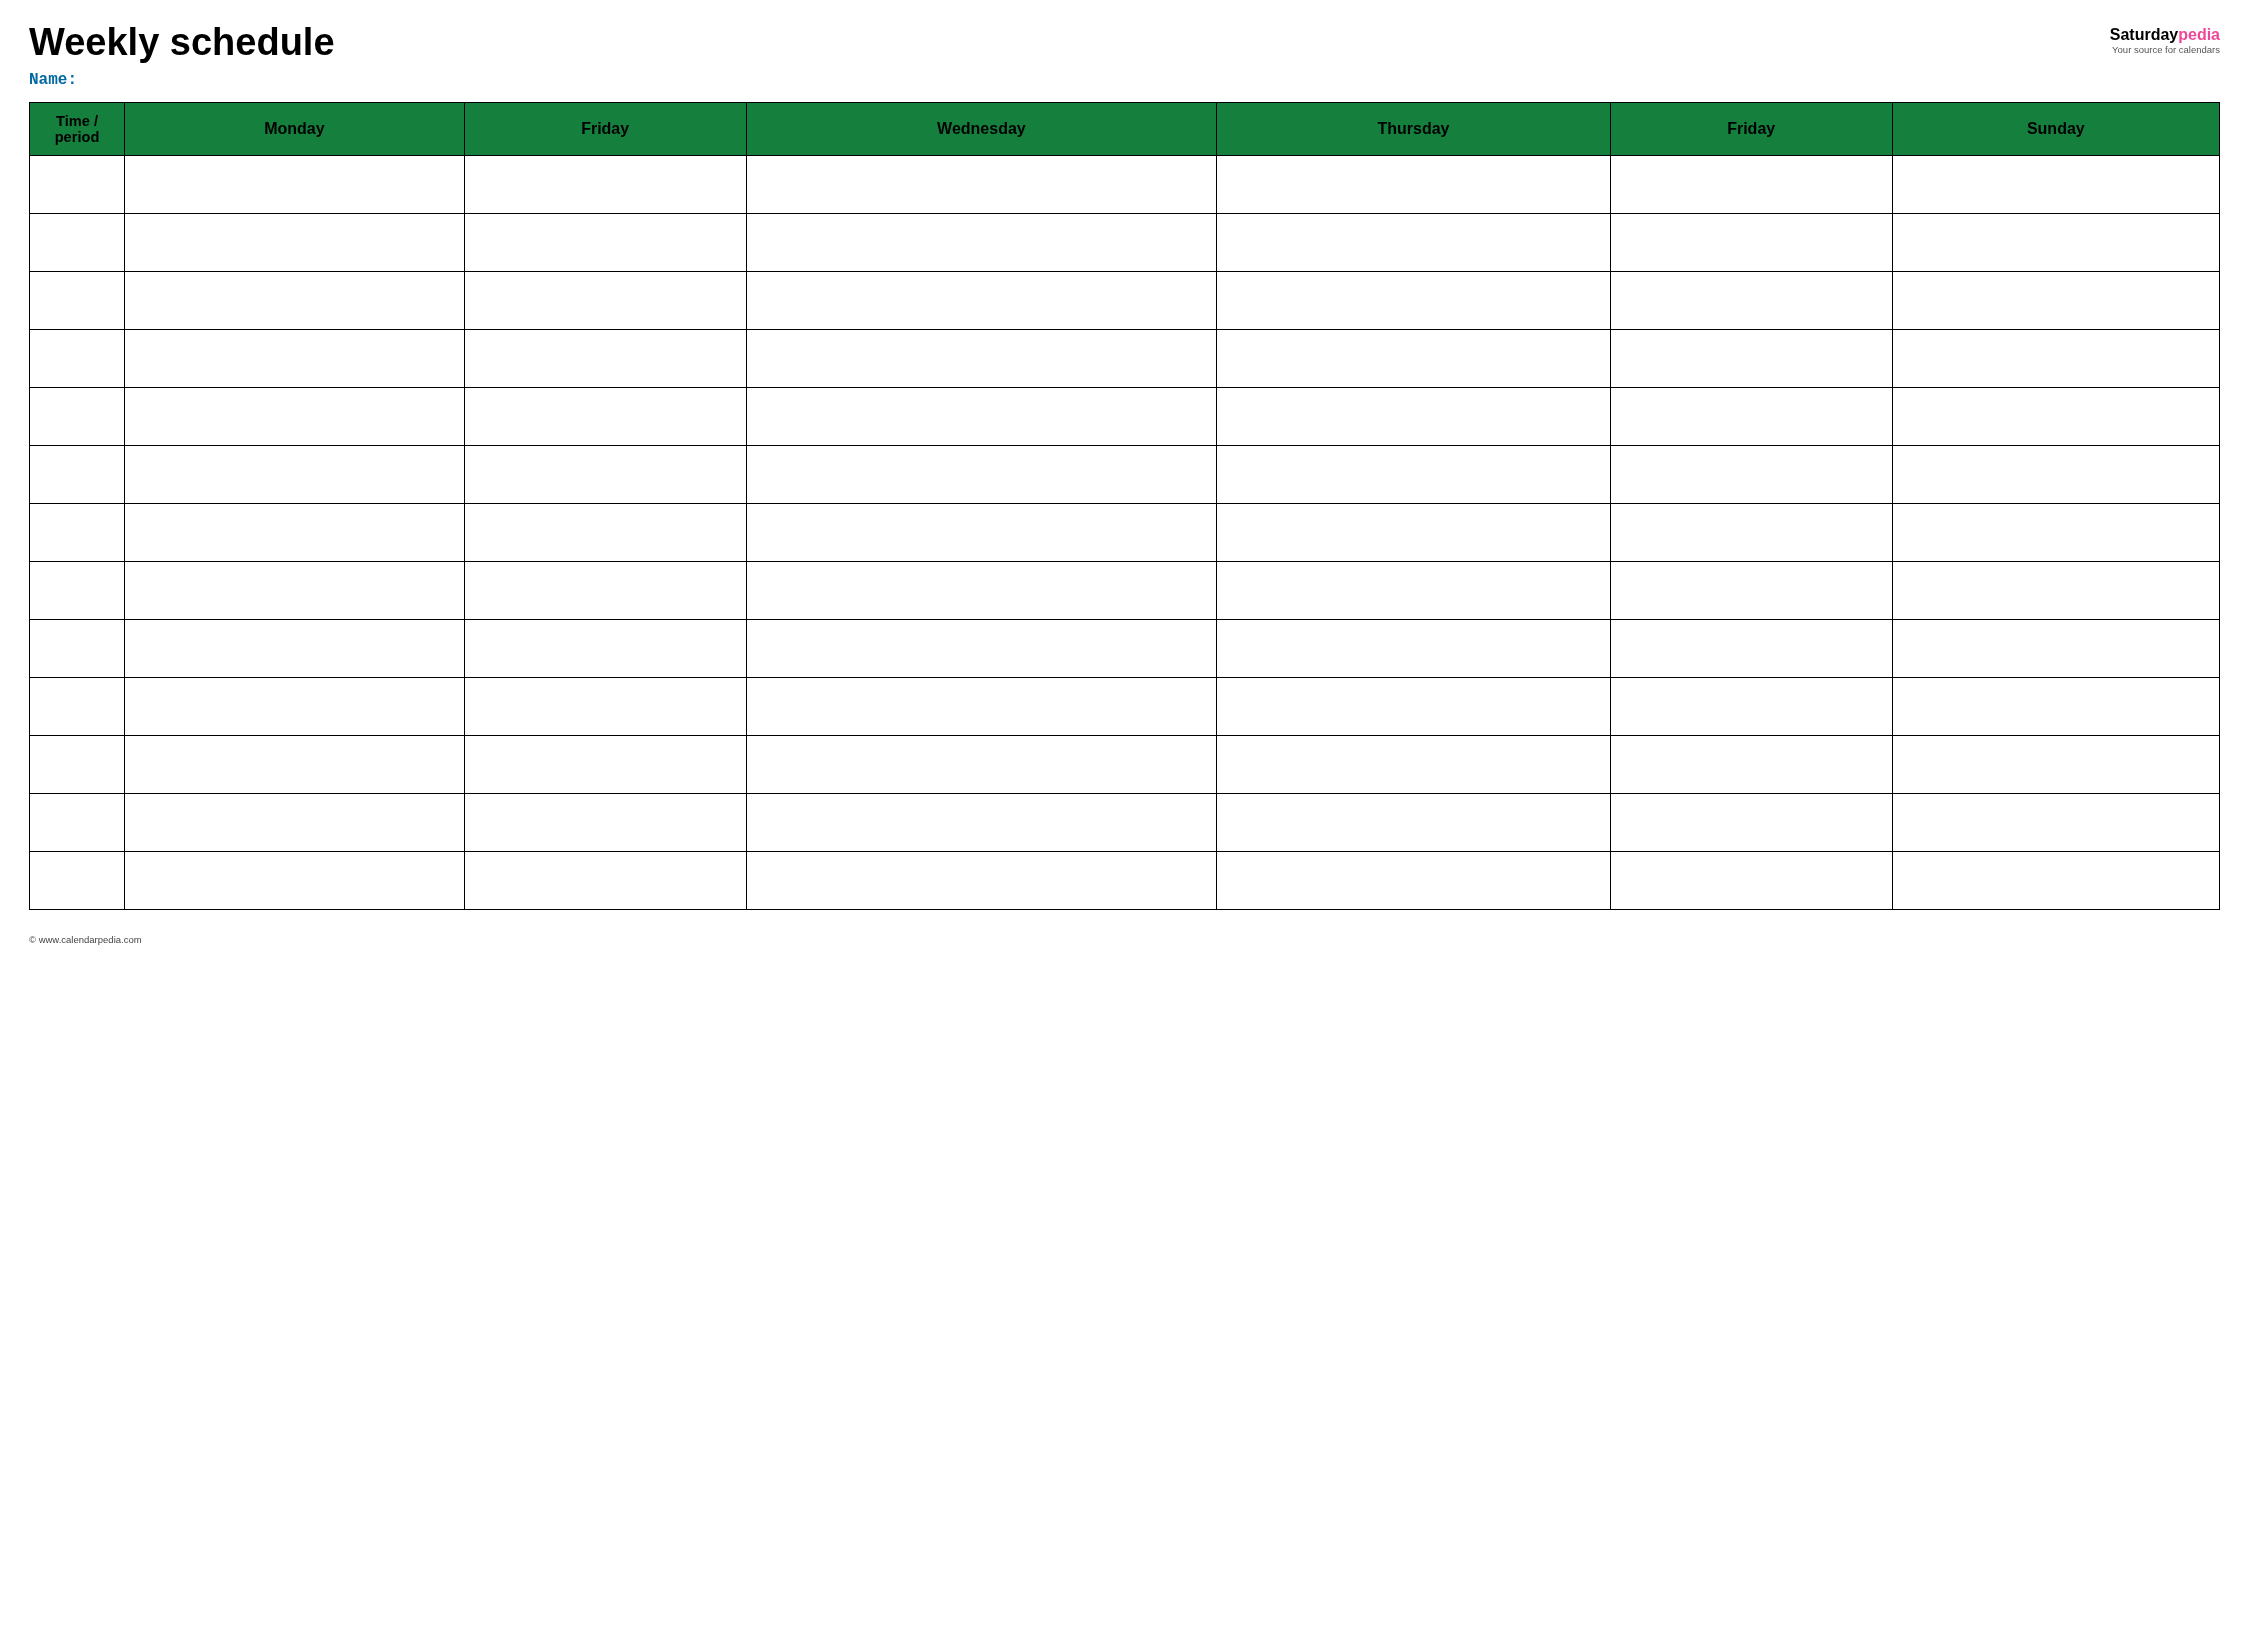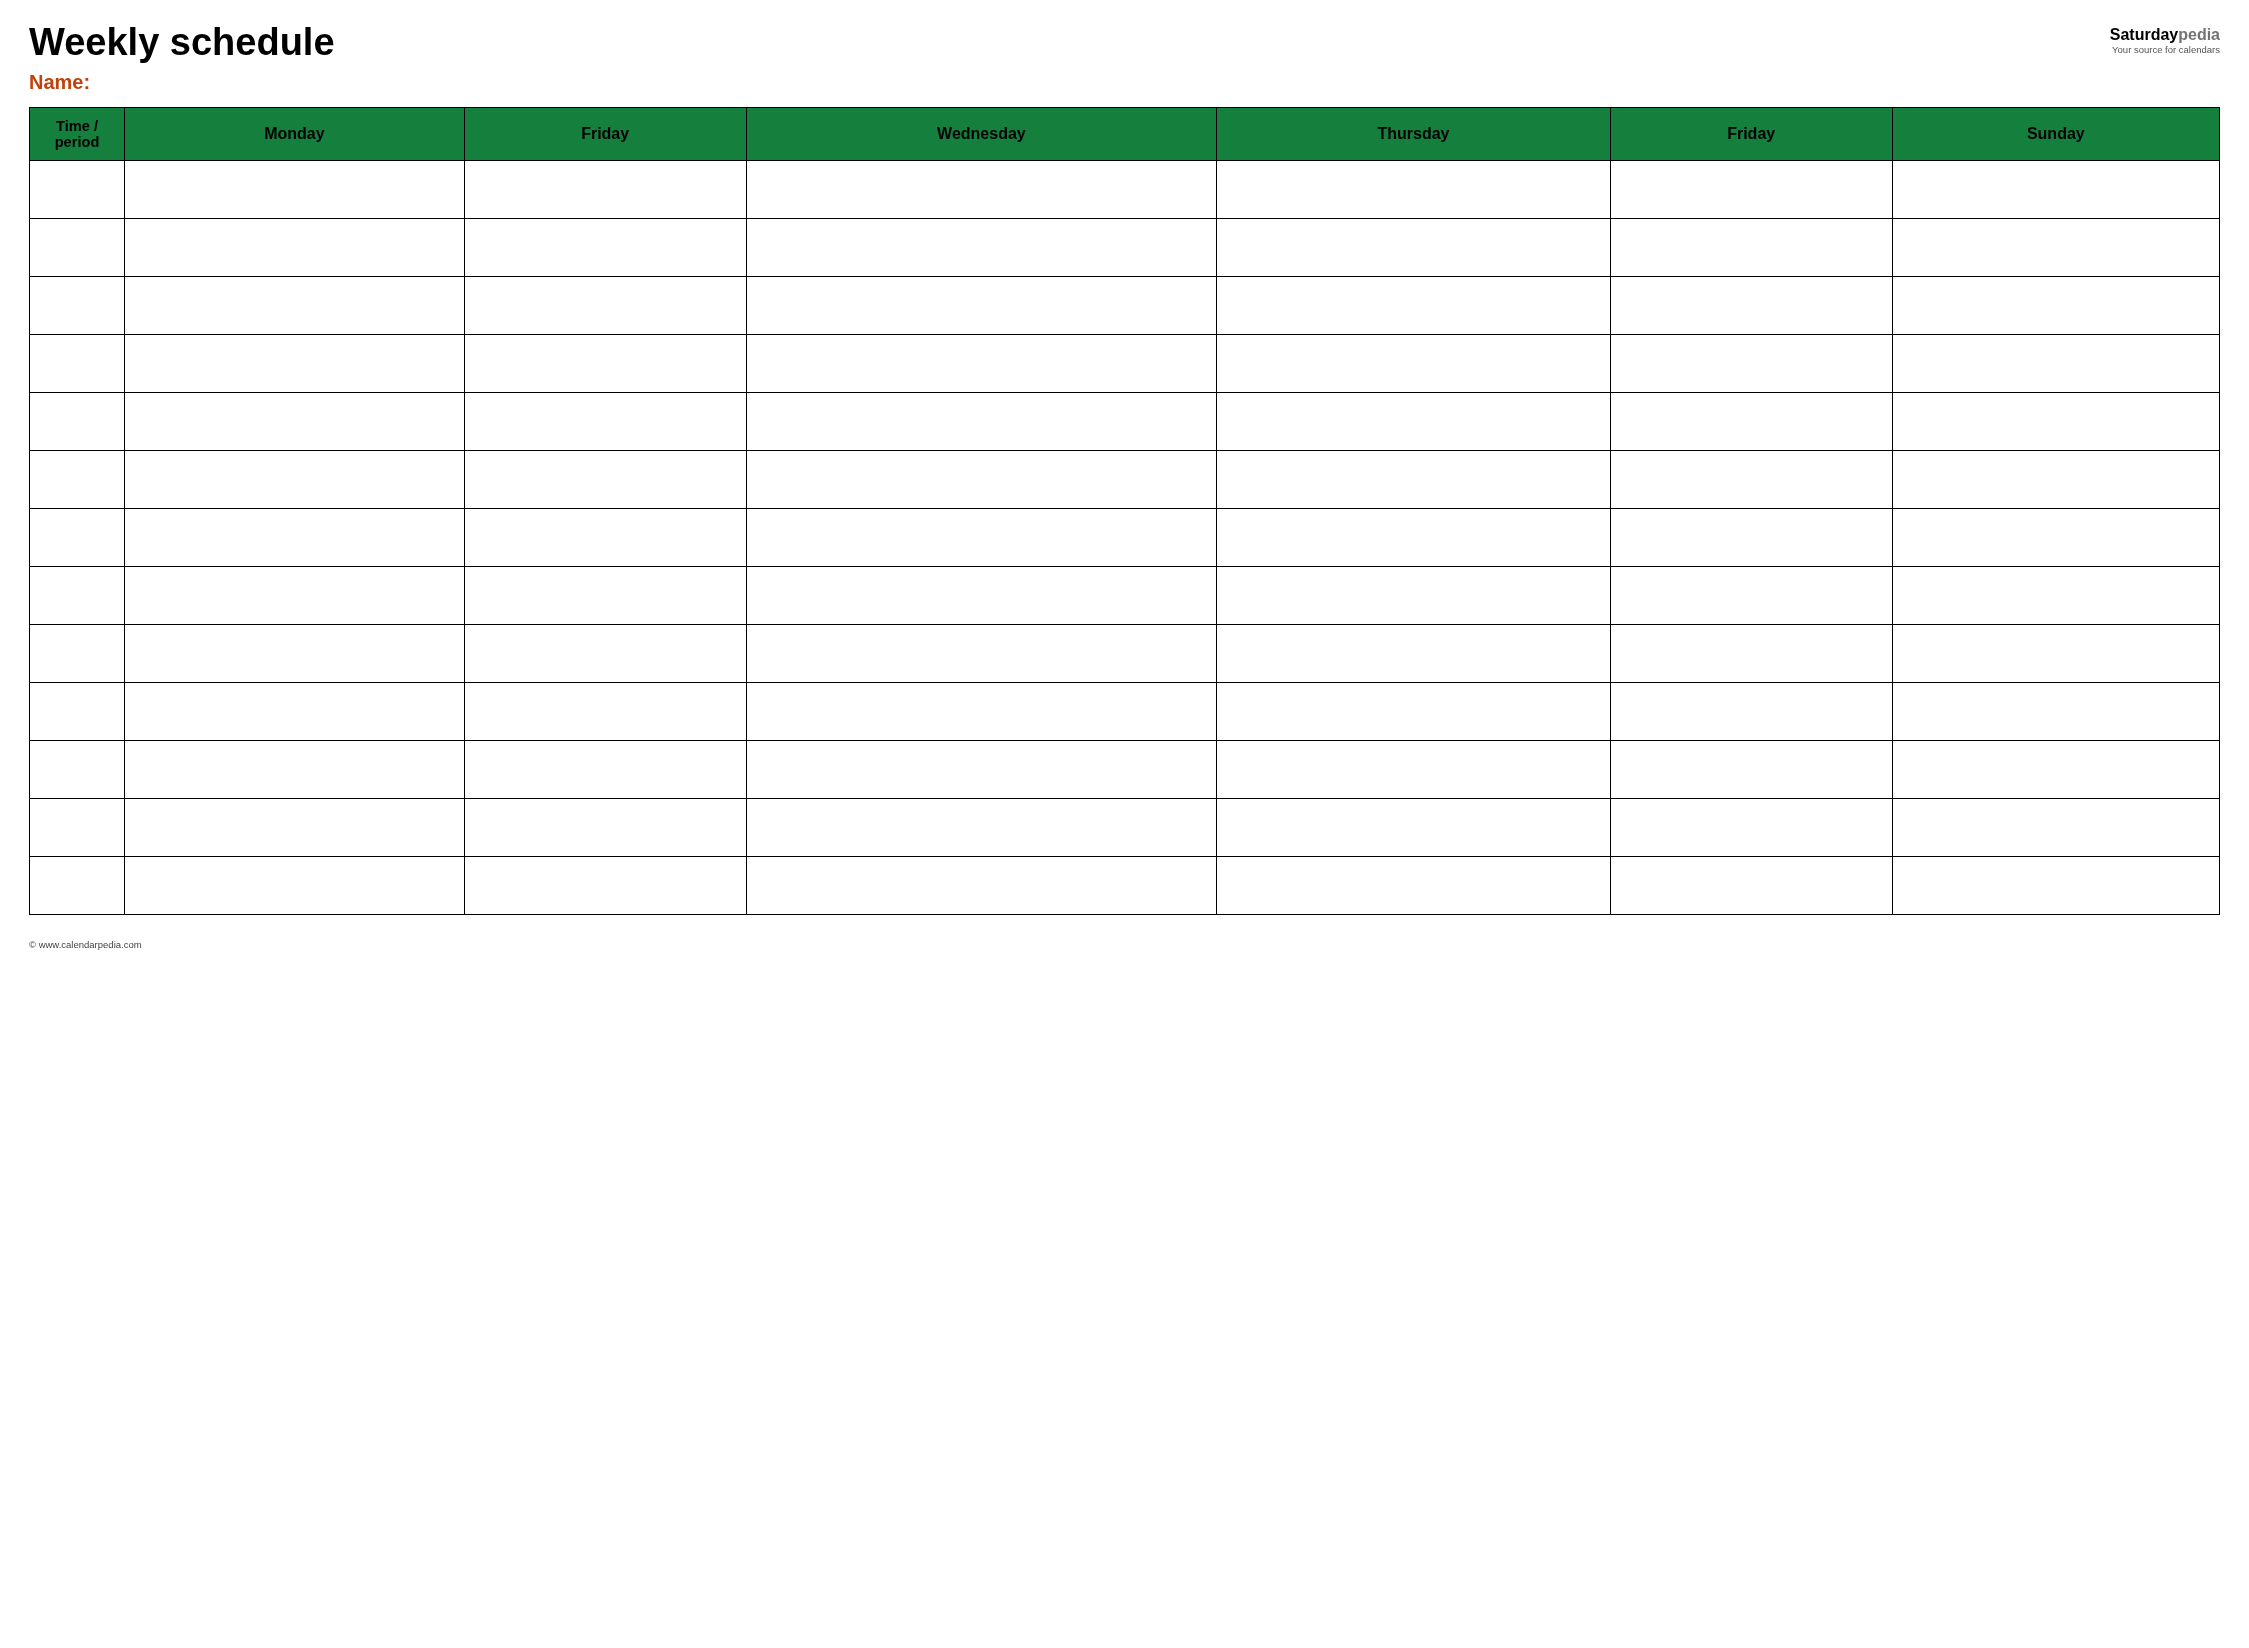--- a/index.html
+++ b/index.html
@@ -35,39 +35,40 @@
       margin-top: 3.6px;
     }
 
     .logo-text {
       font-size: 16px;
       color: #000;
       font-weight: normal;
     }
 
     .logo-text .logo-red {
-      color: #737373;
+      color: #ec4899;
       font-weight: bold;
     }
 
     .logo-text .logo-bold {
       font-weight: bold;
     }
 
     .logo-subtitle {
       font-size: 9.5px;
       color: #555;
     }
 
     .name-row {
-      font-size: 20px;
-      font-weight: bold;
-      color: #c2410c;
+      font-size: 16px;
+      font-weight: bold;
+      color: #0369a1;
       margin-bottom: 13px;
       margin-top: 3.6px;
+      font-family: Liberation Mono, monospace;
     }
 
     .schedule-table {
       width: 100%;
       border-collapse: collapse;
       border: 1.8px solid #000;
     }
 
     .schedule-table th,
     .schedule-table td {

